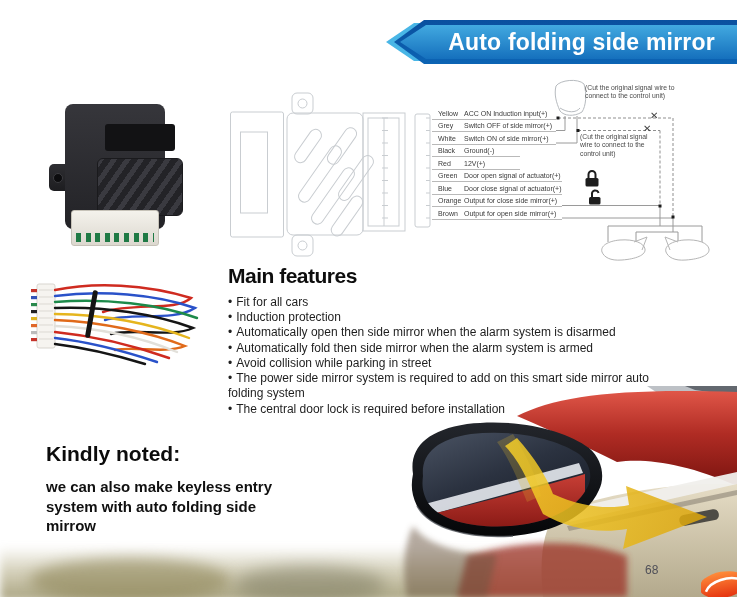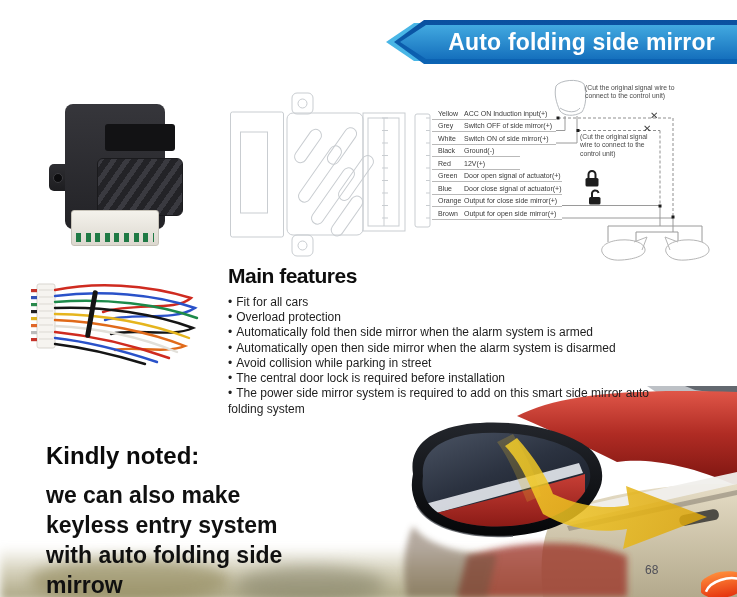--- a/index.html
+++ b/index.html
@@ -53,22 +53,22 @@
   .harness-svg { position:absolute; left:25px; top:268px; width:185px; height:105px; }
 
   
   .features { position:absolute; left:228px; top:264px; width:428px; }
   .features h2 { font-size:21px; font-weight:bold; color:#0d0d0d; letter-spacing:-0.5px; margin-bottom:7px; }
   .features li { list-style:none; font-size:12px; line-height:1.27; color:#1e1e1e; }
   .features li .b { margin-right:4px; }
 
   
   .kindly { position:absolute; left:46px; top:442px; width:250px; }
-  .kindly h2 { font-size:24px; font-weight:bold; color:#0b0b0b; margin-bottom:11px; }
-  .kindly .body { font-size:23px; font-weight:bold; line-height:1.3; color:#101010; width:242px; }
+  .kindly h2 { font-size:21px; font-weight:bold; color:#0b0b0b; margin-bottom:11px; }
+  .kindly .body { font-size:15px; font-weight:bold; line-height:1.3; color:#101010; width:242px; }
 
   
   .photo-strip { position:absolute; left:0; top:386px; width:737px; height:211px; }
   .ground { position:absolute; left:0; top:160px; width:737px; height:55px;
     background:linear-gradient(180deg, rgba(175,168,128,0) 0%, rgba(173,165,122,.5) 45%, rgba(148,140,96,.8) 100%);
     filter:blur(4px); }
   .blob1 { position:absolute; left:30px; top:172px; width:200px; height:45px; border-radius:50%;
     background:rgba(138,130,82,.55); filter:blur(7px); }
   .blob2 { position:absolute; left:235px; top:180px; width:150px; height:38px; border-radius:50%;
     background:rgba(122,120,94,.5); filter:blur(8px); }
@@ -353,26 +353,26 @@
         <ellipse cx="22" cy="14" rx="24" ry="13" fill="url(#gLogo)"></ellipse>
         <path d="M4,18 C10,8 30,6 40,12" fill="none" stroke="#ffffff" stroke-width="2.5"></path>
       </g>
     </svg>
   </div>
 
   <div class="features">
     <h2>Main features</h2>
     <ul>
       <li><span class="b">•</span><span>Fit for all cars</span></li>
-      <li><span class="b">•</span><span>Overload protection</span></li>
+      <li><span class="b">•</span><span>Induction protection</span></li>
+      <li><span class="b">•</span><span>Automatically open then side mirror when the alarm system is disarmed</span></li>
       <li><span class="b">•</span><span>Automatically fold then side mirror when the alarm system is armed</span></li>
-      <li><span class="b">•</span><span>Automatically open then side mirror when the alarm system is disarmed</span></li>
       <li><span class="b">•</span><span>Avoid collision while parking in street</span></li>
+      <li><span class="b">•</span><span>The power side mirror system is required to add on this smart side mirror auto folding system</span></li>
       <li><span class="b">•</span><span>The central door lock is required before installation</span></li>
-      <li><span class="b">•</span><span>The power side mirror system is required to add on this smart side mirror auto folding system</span></li>
     </ul>
   </div>
 
   <div class="kindly">
     <h2>Kindly noted:</h2>
     <div class="body">we can also make keyless entry system with auto folding side mirrow</div>
   </div>
 
 </div>
 

